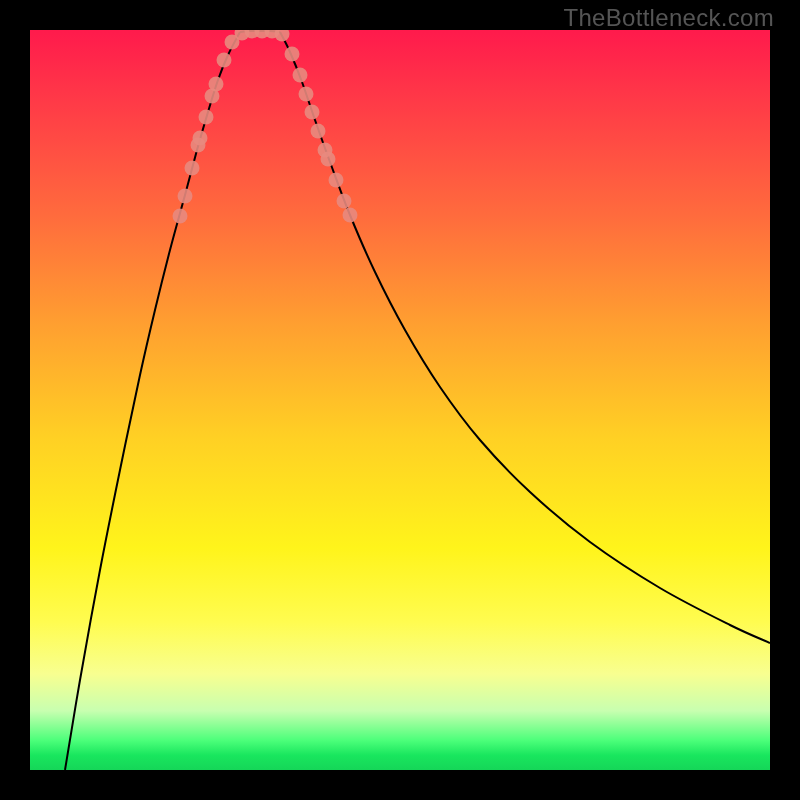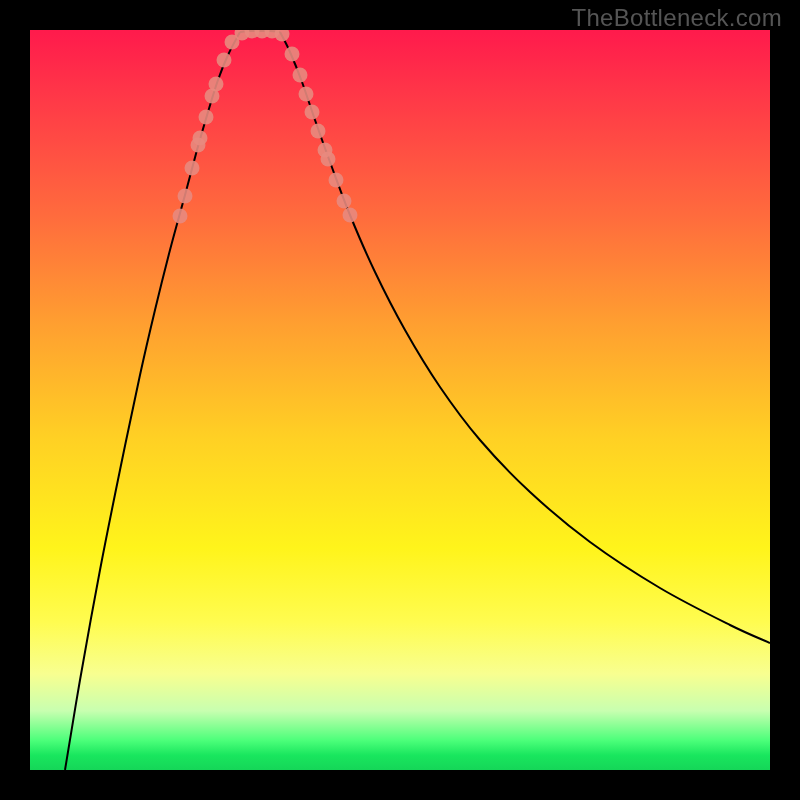--- a/index.html
+++ b/index.html
@@ -28,21 +28,21 @@
       #f8ff90 87%,
       #c8ffb0 92%,
       #4cff7a 96%,
       #19e65e 98%,
       #15d658 100%
     );
   }
   .watermark {
     position: absolute;
     top: 4px;
-    right: 18px;
+    right: 26px;
     color: #555;
     font-size: 24px;
     font-weight: 500;
     letter-spacing: 0.3px;
   }
   svg.plot {
     position: absolute;
     left: 0;
     top: 0;
     width: 740px;

